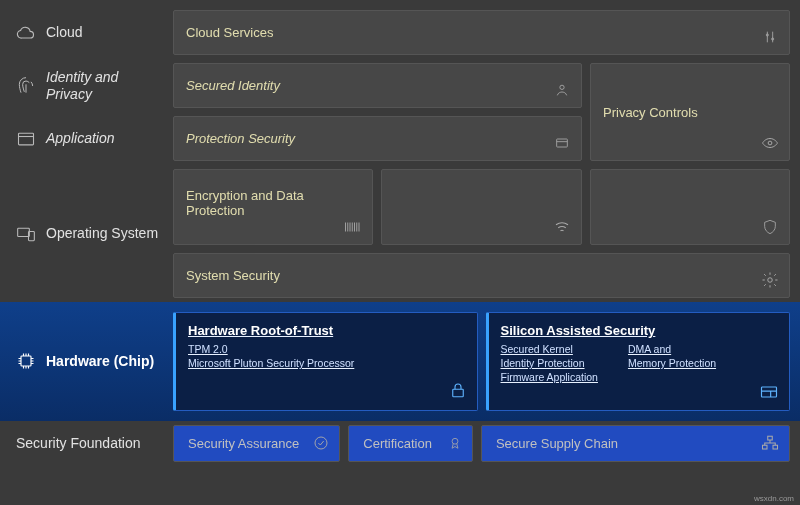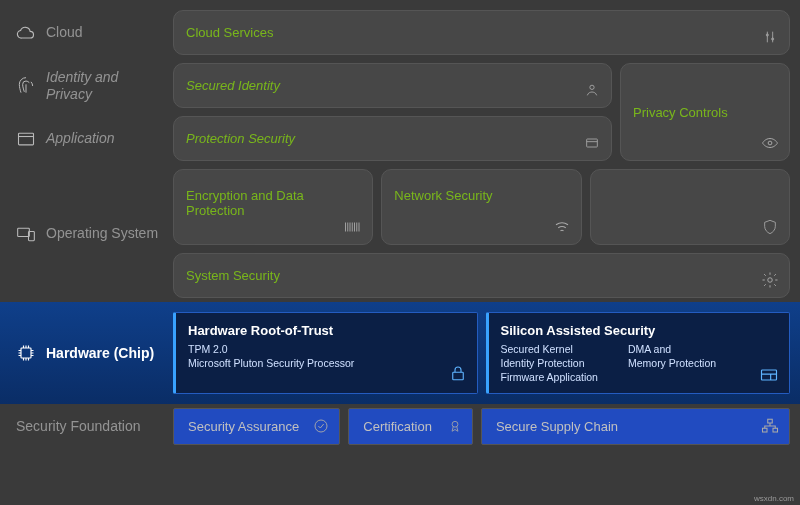--- a/index.html
+++ b/index.html
@@ -27,45 +27,45 @@
     gap: 8px;
   }
   .row.dim { opacity: 0.85; }
   .layer-label {
     width: 155px;
     display: flex;
     align-items: center;
     gap: 10px;
     padding-left: 6px;
     font-size: 14px;
-    color: #a3a3a3;
+    color: #ffffff;
   }
   .layer-label .ic {
     width: 20px; height: 20px;
     display:flex;align-items:center;justify-content:center;
     color:#d0d0d0;
   }
   .layer-label span.txt { line-height: 1.15; }
   .cards {
     flex: 1;
     display: flex;
     gap: 8px;
     flex-wrap: wrap;
     align-items: stretch;
   }
   .card {
     position: relative;
     background: #4a4a4a;
     border: 1px solid #5a5a5a;
-    border-radius: 10px;
+    border-radius: 2px;
     padding: 14px 12px;
     display: flex;
     align-items: center;
     min-height: 44px;
-    color: #84cc16;
+    color: #fef9c3;
     font-size: 13px;
   }
   .card .title { font-size: 13px; }
   .card .corner-ic {
     position: absolute;
     right: 10px;
     bottom: 8px;
     width: 18px; height: 18px;
     color: #bdbdbd;
     display:flex;align-items:center;justify-content:center;
@@ -83,23 +83,24 @@
   }
   .row.hw .layer-label { color: #fff; font-weight: 600; }
   .row.hw .layer-label .ic { color:#fff; }
   .hw-card {
     position: relative;
     flex: 1;
     background: #0b1f45;
     border: 1px solid #245cc0;
     border-left: 3px solid #39a2ff;
     border-radius: 2px;
-    padding: 10px 12px 8px 12px;
+    padding: 10px 12px 25px 12px;
     color: #e8f1ff;
     min-height: 74px;
+    text-decoration: underline;
   }
   .hw-card .t { font-weight: 600; font-size: 13px; color:#fff; margin-bottom:4px;}
   .hw-card .sub { font-size: 10.5px; color:#cfe0ff; line-height:1.35; }
   .hw-card .cols { display:flex; gap:30px; }
   .hw-card .corner-ic { position:absolute; right:10px; bottom:10px; color:#5fb4ff; }
 
   
   .pill {
     position: relative;
     background: #1d4ed8;
@@ -189,21 +190,21 @@
         <span class="corner-ic">
           <svg width="16" height="16" viewBox="0 0 24 24" fill="none" stroke="currentColor" stroke-width="1.3">
                 <rect x="4" y="6" width="16" height="12" rx="1"></rect>
                 <path d="M4 10h16"></path>
               </svg>
         </span>
       </div>
     </div>
   </div>
 
-  <div class="card" style="width:170px;align-items:center;justify-content:flex-start;">
+  <div class="card" style="width:200px;align-items:center;justify-content:flex-start;">
     <span class="title">Privacy Controls</span>
     <span class="corner-ic">
       <svg width="18" height="18" viewBox="0 0 24 24" fill="none" stroke="currentColor" stroke-width="1.3">
             <path d="M2 12s3.5-6 10-6 10 6 10 6-3.5 6-10 6S2 12 2 12z"></path>
             <circle cx="12" cy="12" r="2.5"></circle>
           </svg>
     </span>
   </div>
 </div>
 
@@ -220,21 +221,20 @@
   <div class="cards">
     <div class="card mid" style="flex:1;">
       <span class="title">Encryption and Data Protection</span>
       <span class="corner-ic">
         <svg width="18" height="14" viewBox="0 0 24 16" fill="none" stroke="currentColor" stroke-width="1.2">
               <path d="M2 2v12M5 2v12M8 2v12M11 2v12M14 2v12M17 2v12M20 2v12"></path>
             </svg>
       </span>
     </div>
     <div class="card mid" style="flex:1;">
-      <span class="title">Network Security</span>
       <span class="corner-ic">
         <svg width="18" height="18" viewBox="0 0 24 24" fill="none" stroke="currentColor" stroke-width="1.4">
               <path d="M4 9a14 14 0 0 1 16 0"></path>
               <path d="M7 13a9 9 0 0 1 10 0"></path>
               <path d="M10 17a4 4 0 0 1 4 0"></path>
             </svg>
       </span>
     </div>
     <div class="card mid" style="flex:1;">
       <span class="corner-ic">

